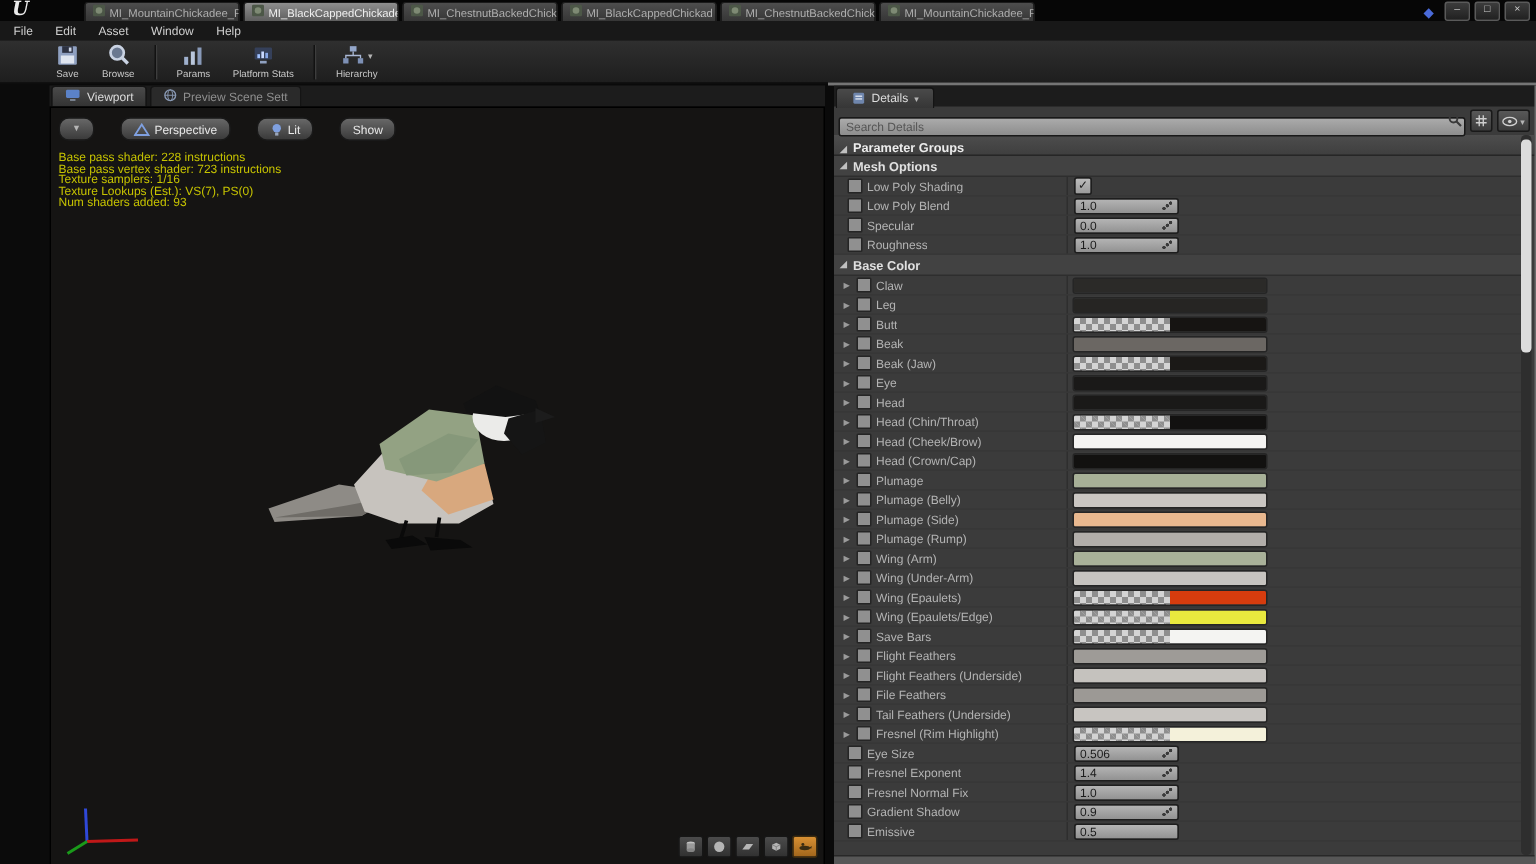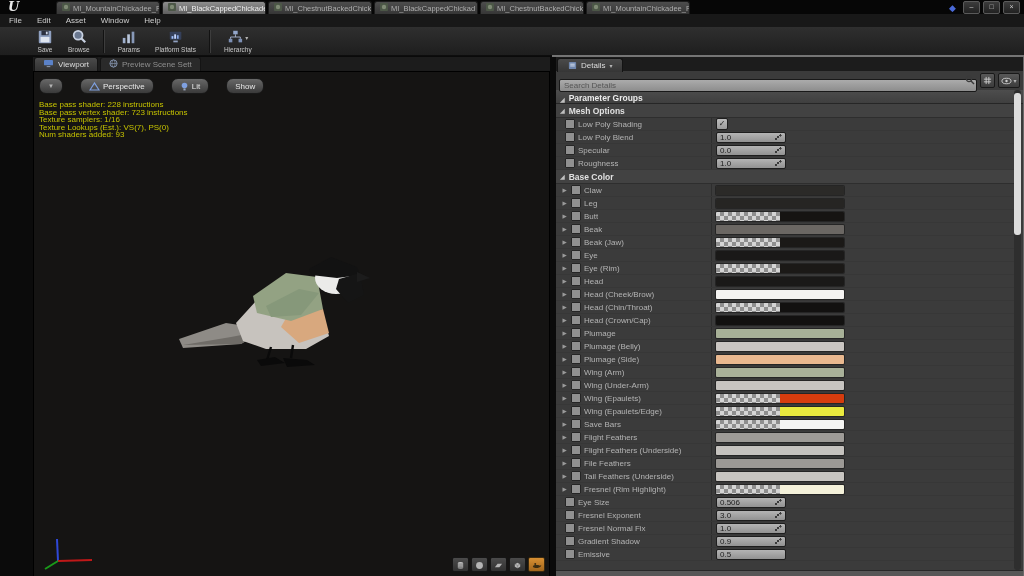--- a/index.html
+++ b/index.html
@@ -517,70 +517,57 @@
           <div class="row-right">
             <div class="swatch">
               <span class="colorpart" style="background: rgb(26, 25, 24);"></span>
             </div>
           </div>
         </div>
         <div class="detail-row">
           <div class="row-left">
             <span class="expander">▶</span>
             <span class="row-check"></span>
-            <span class="row-label">Eye (Rim)</span>
-          </div>
-          <div class="row-right">
-            <div class="swatch">
-              <span class="checker"></span>
-              <span class="colorpart" style="background: rgb(27, 25, 23);"></span>
-            </div>
-          </div>
-        </div>
-        <div class="detail-row">
-          <div class="row-left">
-            <span class="expander">▶</span>
-            <span class="row-check"></span>
             <span class="row-label">Head</span>
           </div>
           <div class="row-right">
             <div class="swatch">
               <span class="colorpart" style="background: rgb(26, 25, 24);"></span>
-            </div>
-          </div>
-        </div>
-        <div class="detail-row">
-          <div class="row-left">
-            <span class="expander">▶</span>
-            <span class="row-check"></span>
-            <span class="row-label">Head (Cheek/Brow)</span>
-          </div>
-          <div class="row-right">
-            <div class="swatch">
-              <span class="colorpart" style="background: rgb(244, 243, 241);"></span>
             </div>
           </div>
         </div>
         <div class="detail-row">
           <div class="row-left">
             <span class="expander">▶</span>
             <span class="row-check"></span>
             <span class="row-label">Head (Chin/Throat)</span>
           </div>
           <div class="row-right">
             <div class="swatch">
               <span class="checker"></span>
               <span class="colorpart" style="background: rgb(18, 17, 16);"></span>
             </div>
           </div>
         </div>
         <div class="detail-row">
           <div class="row-left">
             <span class="expander">▶</span>
             <span class="row-check"></span>
+            <span class="row-label">Head (Cheek/Brow)</span>
+          </div>
+          <div class="row-right">
+            <div class="swatch">
+              <span class="colorpart" style="background: rgb(244, 243, 241);"></span>
+            </div>
+          </div>
+        </div>
+        <div class="detail-row">
+          <div class="row-left">
+            <span class="expander">▶</span>
+            <span class="row-check"></span>
             <span class="row-label">Head (Crown/Cap)</span>
           </div>
           <div class="row-right">
             <div class="swatch">
               <span class="colorpart" style="background: rgb(18, 17, 16);"></span>
             </div>
           </div>
         </div>
         <div class="detail-row">
           <div class="row-left">
@@ -608,20 +595,32 @@
         </div>
         <div class="detail-row">
           <div class="row-left">
             <span class="expander">▶</span>
             <span class="row-check"></span>
             <span class="row-label">Plumage (Side)</span>
           </div>
           <div class="row-right">
             <div class="swatch">
               <span class="colorpart" style="background: rgb(233, 184, 143);"></span>
+            </div>
+          </div>
+        </div>
+        <div class="detail-row">
+          <div class="row-left">
+            <span class="expander">▶</span>
+            <span class="row-check"></span>
+            <span class="row-label">Plumage (Rump)</span>
+          </div>
+          <div class="row-right">
+            <div class="swatch">
+              <span class="colorpart" style="background: rgb(178, 174, 170);"></span>
             </div>
           </div>
         </div>
         <div class="detail-row">
           <div class="row-left">
             <span class="expander">▶</span>
             <span class="row-check"></span>
             <span class="row-label">Wing (Arm)</span>
           </div>
           <div class="row-right">
@@ -754,21 +753,21 @@
             </div>
           </div>
         </div>
         <div class="detail-row">
           <div class="row-left indent">
             <span class="row-check"></span>
             <span class="row-label">Fresnel Exponent</span>
           </div>
           <div class="row-right">
             <div class="val-field">
-              <span class="val-text">3.0</span>
+              <span class="val-text">1.4</span>
               <span class="spinner"></span>
             </div>
           </div>
         </div>
         <div class="detail-row">
           <div class="row-left indent">
             <span class="row-check"></span>
             <span class="row-label">Fresnel Normal Fix</span>
           </div>
           <div class="row-right">

